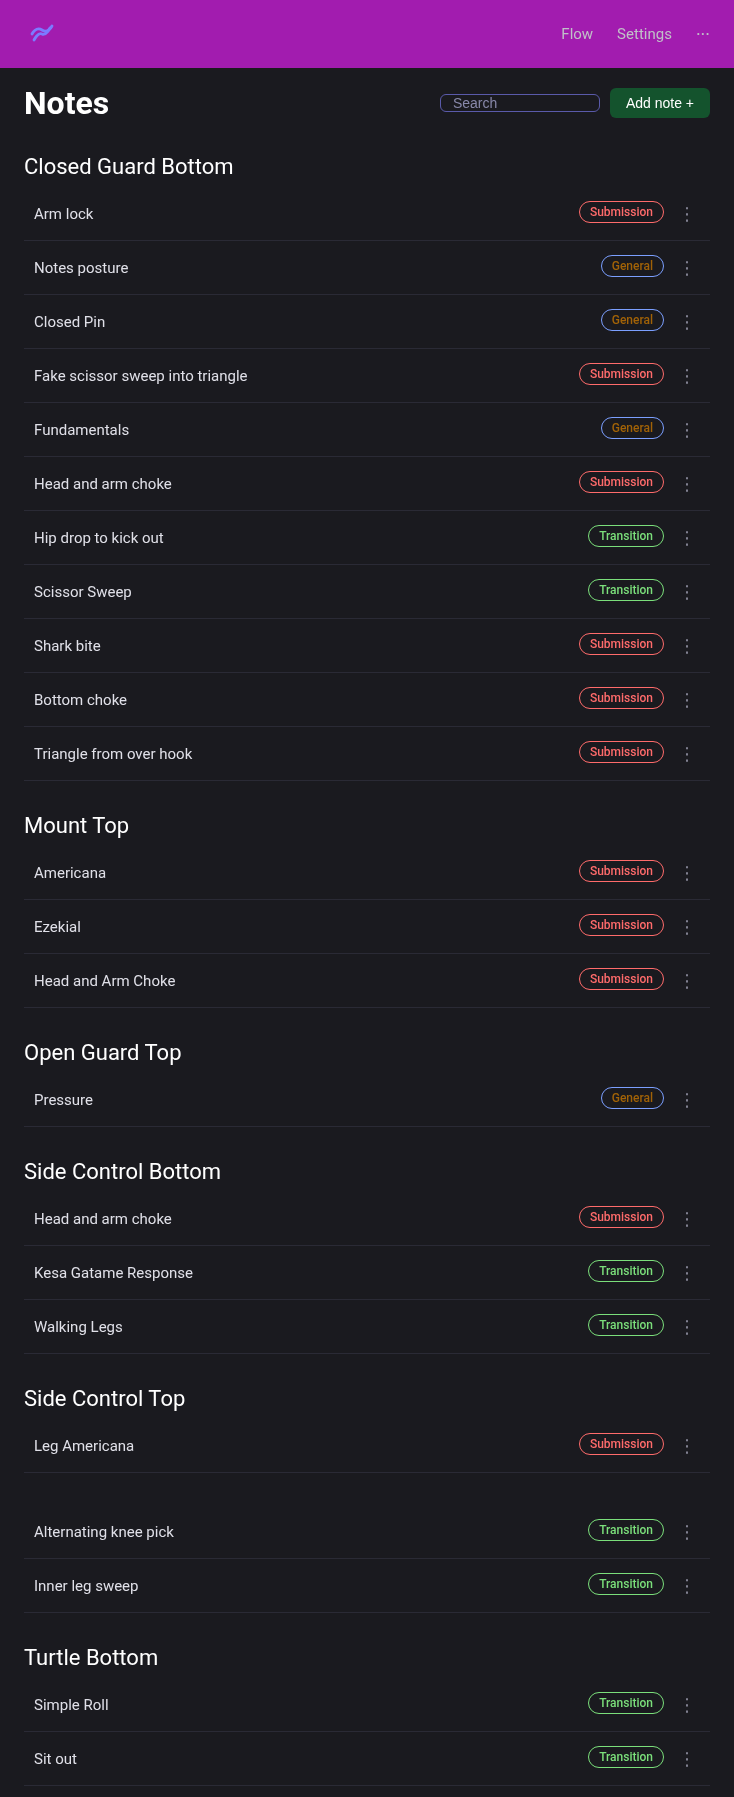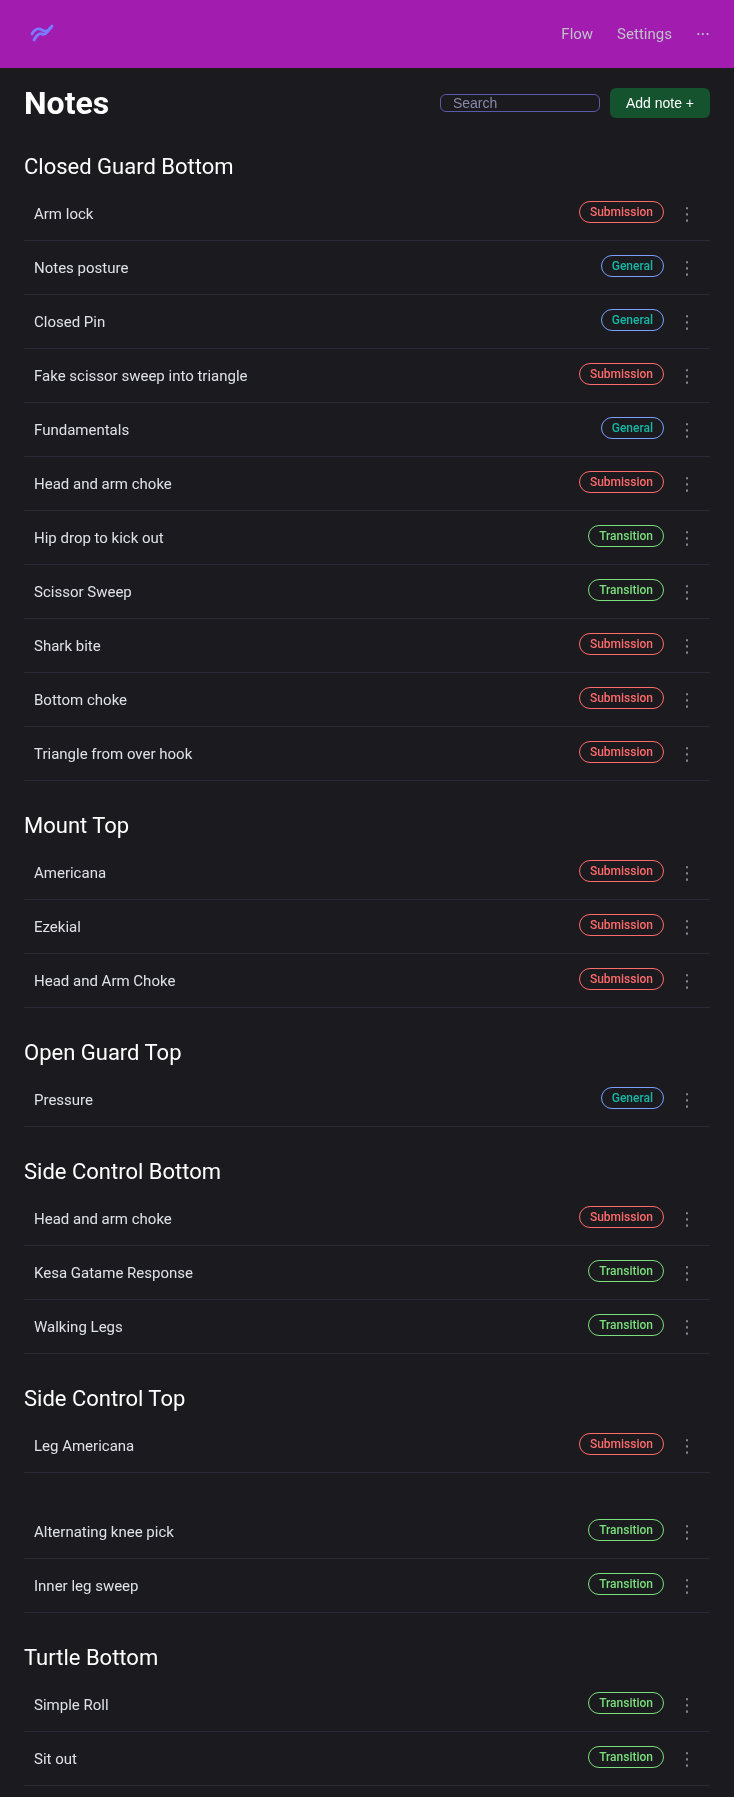--- a/index.html
+++ b/index.html
@@ -115,21 +115,21 @@
       font-size: 12px;
       padding: 3px 10px;
       font-weight: 500;
       border: 1.5px solid;
     }
     .badge-submission {
       color: #ff6b6b;
       border-color: #ff6b6b;
     }
     .badge-general {
-      color: #14b8a6;
+      color: #a16207;
       border-color: #7b9fff;
     }
     .badge-transition {
       color: #7bdf7b;
       border-color: #7bdf7b;
     }
     .more-icon {
       color: #888899;
       font-size: 18px;
       cursor: pointer;

